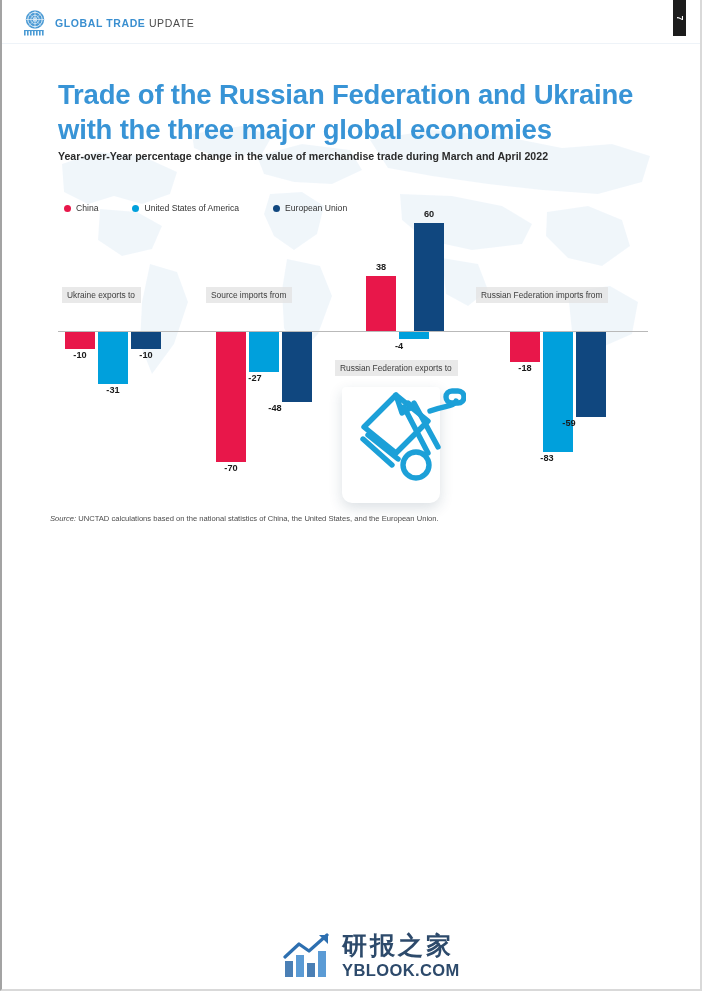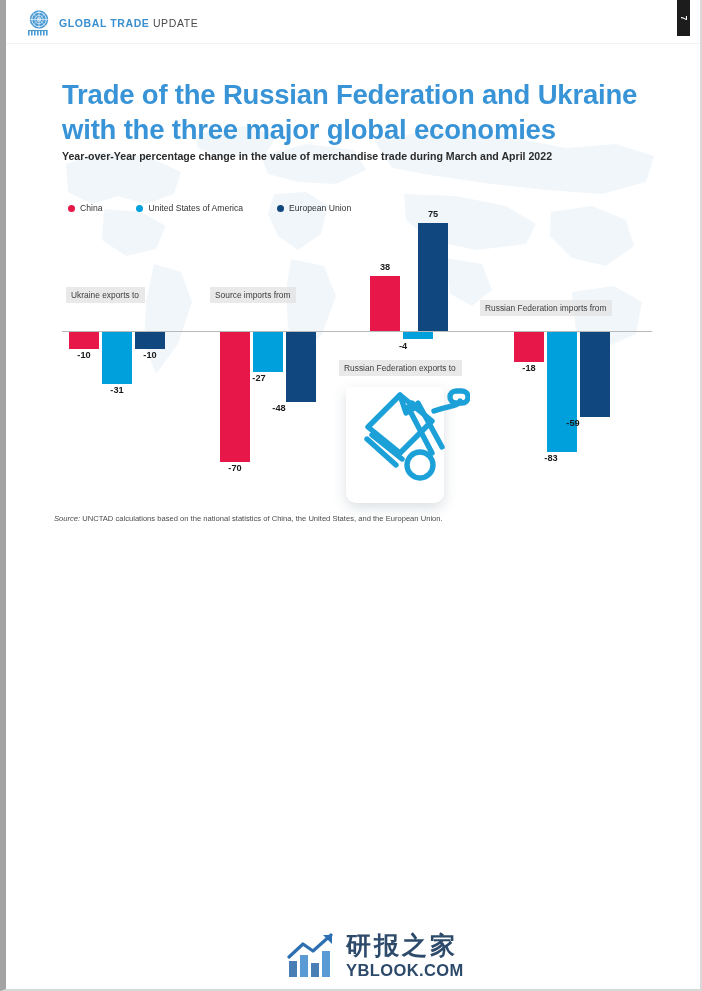--- a/index.html
+++ b/index.html
@@ -10,21 +10,21 @@
     background: #ffffff;
     font-family: "Liberation Sans", sans-serif;
     overflow: hidden;
   }
 
   #page {
     position: relative;
     width: 702px;
     height: 991px;
     background: #ffffff;
-    border-left: 6px solid #a3a3a3;
+    border-left: 2px solid #a3a3a3;
     border-right: 2px solid #d9d9d9;
     border-bottom: 2px solid #d9d9d9;
     overflow: hidden;
   }
 
   
   #map-bg {
     position: absolute;
     left: 0; top: 44px;
     width: 702px; height: 470px;
@@ -255,21 +255,21 @@
       <span class="legend-label">European Union</span>
     </div>
   </div>
 
   <div id="chart">
     <div id="baseline"></div>
 
     <div class="group-label" style="left:60px; top:287px;">Ukraine exports to</div>
     <div class="group-label" style="left:204px; top:287px;">Source imports from</div>
     <div class="group-label" style="left:333px; top:360px;">Russian Federation exports to</div>
-    <div class="group-label" style="left:474px; top:287px;margin-top:13px;">Russian Federation imports from</div>
+    <div class="group-label" style="left:474px; top:287px;">Russian Federation imports from</div>
 
     <div class="bar" style="left:63px; top:332px; width:30px; height:17px; background:#E8174A;"></div>
     <div class="bar-value" style="left:63px; top:350px; width:30px;">-10</div>
 
     <div class="bar" style="left:96px; top:332px; width:30px; height:52px; background:#00A0DC;"></div>
     <div class="bar-value" style="left:96px; top:385px; width:30px;">-31</div>
 
     <div class="bar" style="left:129px; top:332px; width:30px; height:17px; background:#10477F;"></div>
     <div class="bar-value" style="left:129px; top:350px; width:30px;">-10</div>
 
@@ -282,21 +282,21 @@
     <div class="bar" style="left:280px; top:332px; width:30px; height:70px; background:#10477F;"></div>
     <div class="bar-value" style="left:258px; top:403px; width:30px;">-48</div>
 
     <div class="bar" style="left:364px; top:276px; width:30px; height:55px; background:#E8174A;"></div>
     <div class="bar-value" style="left:364px; top:262px; width:30px;">38</div>
 
     <div class="bar" style="left:397px; top:332px; width:30px; height:7px; background:#00A0DC;"></div>
     <div class="bar-value" style="left:382px; top:341px; width:30px;">-4</div>
 
     <div class="bar" style="left:412px; top:223px; width:30px; height:108px; background:#10477F;"></div>
-    <div class="bar-value" style="left:412px; top:209px; width:30px;">75</div>
+    <div class="bar-value" style="left:412px; top:209px; width:30px;">60</div>
 
     <div class="bar" style="left:508px; top:332px; width:30px; height:30px; background:#E8174A;"></div>
     <div class="bar-value" style="left:508px; top:363px; width:30px;">-18</div>
 
     <div class="bar" style="left:541px; top:332px; width:30px; height:120px; background:#00A0DC;"></div>
     <div class="bar-value" style="left:530px; top:453px; width:30px;">-83</div>
 
     <div class="bar" style="left:574px; top:332px; width:30px; height:85px; background:#10477F;"></div>
     <div class="bar-value" style="left:552px; top:418px; width:30px;">-59</div>
   </div>

